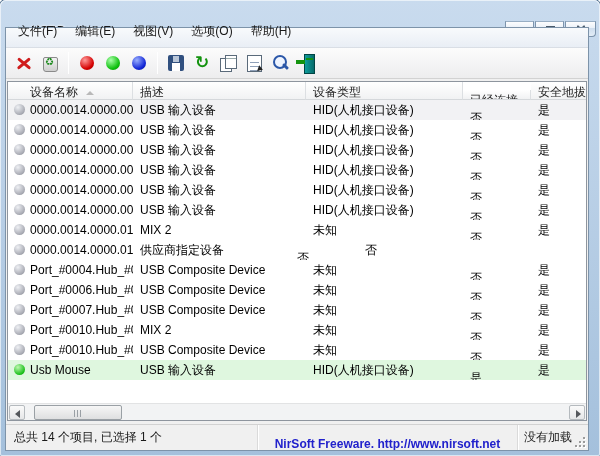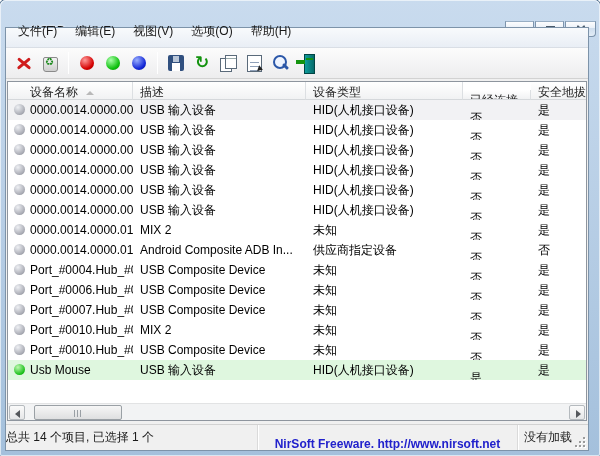--- a/index.html
+++ b/index.html
@@ -73,21 +73,21 @@
   .sb-btn .tri{position:absolute;left:5px;top:4px;width:0;height:0;}
   .sb-left .tri{border-top:4px solid transparent;border-bottom:4px solid transparent;border-right:5px solid #55585c;}
   .sb-right .tri{border-top:4px solid transparent;border-bottom:4px solid transparent;border-left:5px solid #55585c;left:6px;}
   .sb-thumb{position:absolute;left:26px;top:1px;width:88px;height:15px;background:linear-gradient(#f6f6f6,#dedfe0);border:1px solid #9aa0a5;border-radius:2px;}
   .sb-thumb::after{content:"";position:absolute;left:50%;top:4px;width:8px;height:7px;margin-left:-4px;
     background:repeating-linear-gradient(90deg,#9aa0a5 0 1px,transparent 1px 3px);}
   
   .statusbar{position:absolute;left:0;right:0;bottom:0;height:26px;background:#f0f0f0;border-top:1px solid #d2d2d2;
     display:flex;align-items:center;font-size:12px;color:#1a1a1a;}
   .pane{height:100%;display:flex;align-items:center;overflow:hidden;white-space:nowrap;}
-  .pane1{width:252px;padding-left:0;flex:none;border-right:1px solid #dadada;box-shadow:1px 0 0 #fff;}
+  .pane1{width:252px;padding-left:8px;flex:none;border-right:1px solid #dadada;box-shadow:1px 0 0 #fff;}
   .pane2{width:260px;justify-content:center;flex:none;border-right:1px solid #dadada;box-shadow:1px 0 0 #fff;font-weight:bold;}
   .pane3{flex:1;padding-left:6px;}
   .nirsoft{color:#2121cc;margin-top:12px;}
   .grip{position:absolute;right:1px;bottom:1px;width:14px;height:14px;}
   .grip i{position:absolute;width:2px;height:2px;background:#9b9b9b;box-shadow:1px 1px 0 #fff;}
   .grip .d1{right:2px;bottom:2px;} .grip .d2{right:6px;bottom:2px;} .grip .d3{right:2px;bottom:6px;}
   .grip .d4{right:10px;bottom:2px;} .grip .d5{right:6px;bottom:6px;} .grip .d6{right:2px;bottom:10px;}
 </style>
 </head>
 <body>
@@ -198,21 +198,20 @@
           </div>
           <div class="row st-normal">
             <div class="cell c1"><span class="ball gray"></span><span>0000.0014.0000.010...</span></div>
             <div class="cell c2"><span>MIX 2</span></div>
             <div class="cell c3"><span>未知</span></div>
             <div class="cell c4"><span>否</span></div>
             <div class="cell c5"><span>是</span></div>
           </div>
           <div class="row st-normal">
             <div class="cell c1"><span class="ball gray"></span><span>0000.0014.0000.010...</span></div>
-            <div class="cell c2"><span>Android Composite ADB In...</span></div>
             <div class="cell c3"><span>供应商指定设备</span></div>
             <div class="cell c4"><span>否</span></div>
             <div class="cell c5"><span>否</span></div>
           </div>
           <div class="row st-normal">
             <div class="cell c1"><span class="ball gray"></span><span>Port_#0004.Hub_#0...</span></div>
             <div class="cell c2"><span>USB Composite Device</span></div>
             <div class="cell c3"><span>未知</span></div>
             <div class="cell c4"><span>否</span></div>
             <div class="cell c5"><span>是</span></div>

